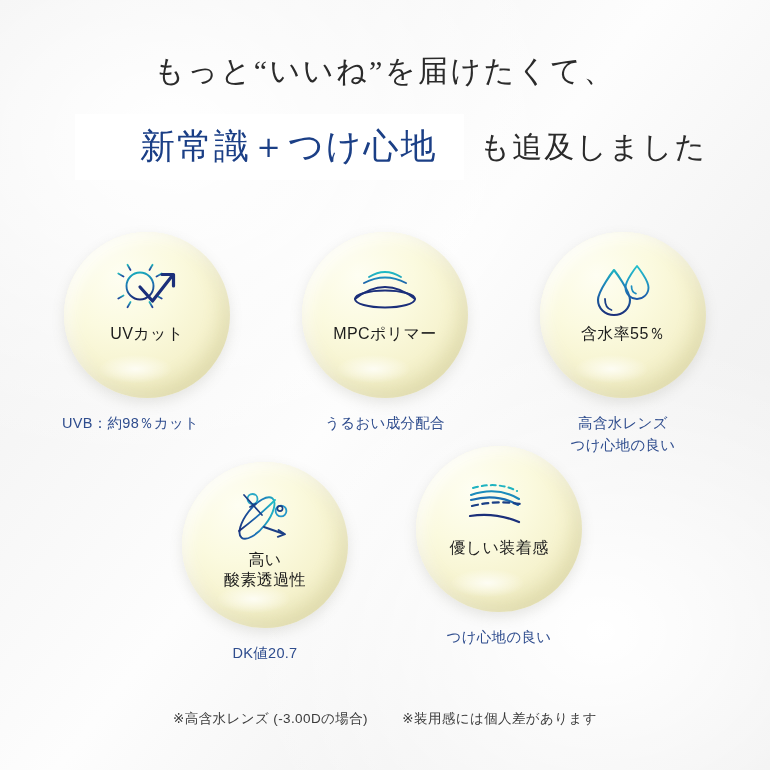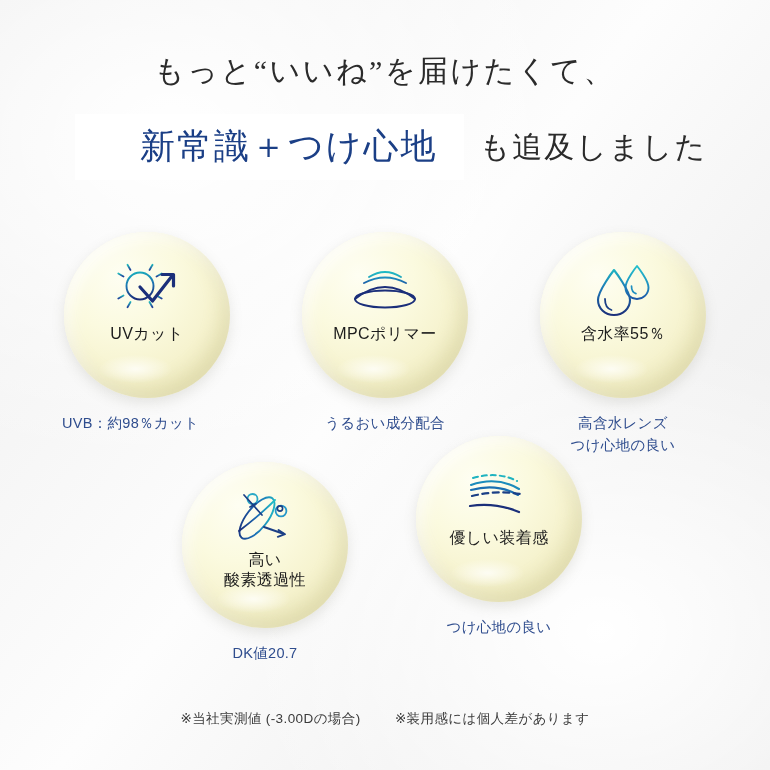--- a/index.html
+++ b/index.html
@@ -144,21 +144,21 @@
     line-height: 1.52;
     letter-spacing: 0.3px;
     font-family: "Liberation Sans", "DejaVu Sans", sans-serif;
   }
 
   
   #feature-uv        { left: 52px;  top: 232px; }
   #feature-mpc       { left: 290px; top: 232px; }
   #feature-water     { left: 528px; top: 232px; }
   #feature-oxygen    { left: 170px; top: 462px; }
-  #feature-comfort   { left: 404px; top: 436px; }
+  #feature-comfort   { left: 404px; top: 446px; }
 
   
   #feature-uv .caption { text-align: left; padding-left: 10px; }
 
   
   .footnotes {
     position: absolute;
     bottom: 42px;
     left: 0;
     width: 770px;
@@ -356,18 +356,18 @@
         </div>
         <div class="sphere-label">優しい装着感</div>
       </div>
     </div>
     <div class="caption">
       <div>つけ心地の良い</div>
     </div>
   </div>
 
   <div class="footnotes">
-    <span>※当社実測値 (-3.00Dの場合)</span>
+    <span>※高含水レンズ (-3.00Dの場合)</span>
     <span class="fn-gap"></span>
     <span>※装用感には個人差があります</span>
   </div>
 
 </div>
 
 </body></html>

